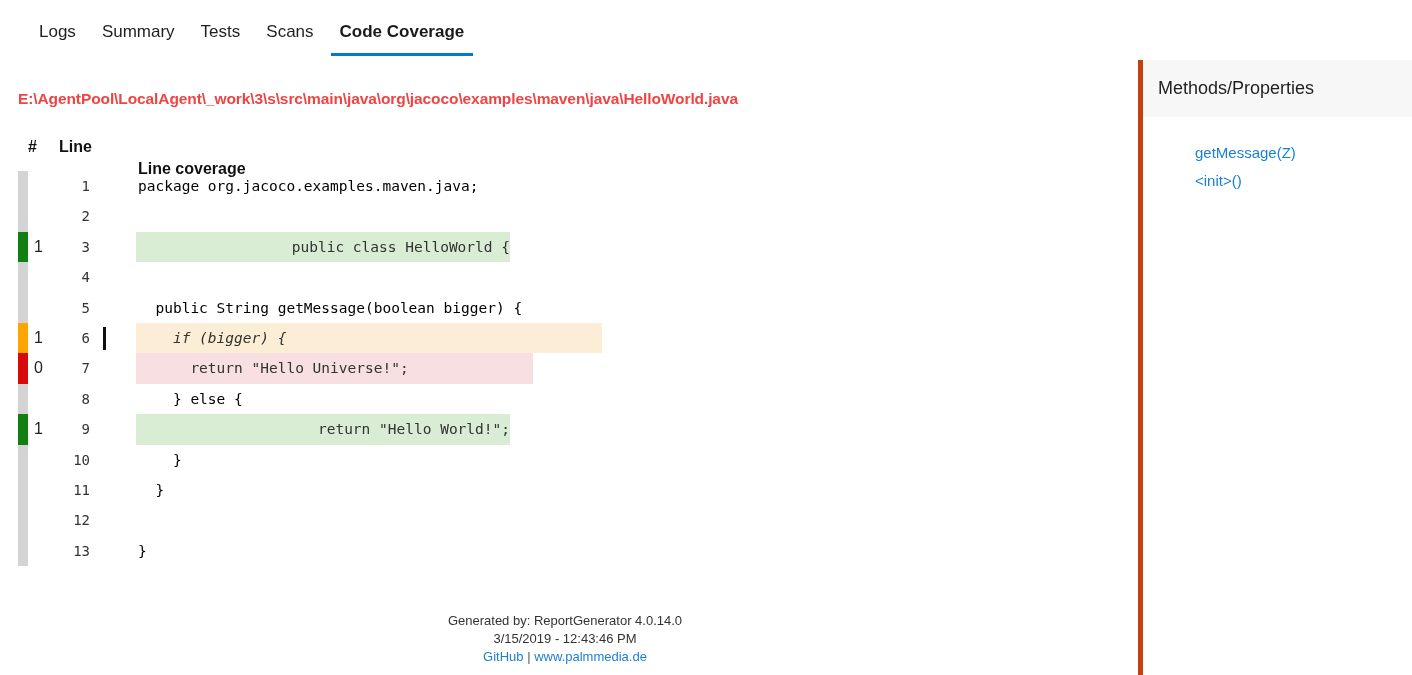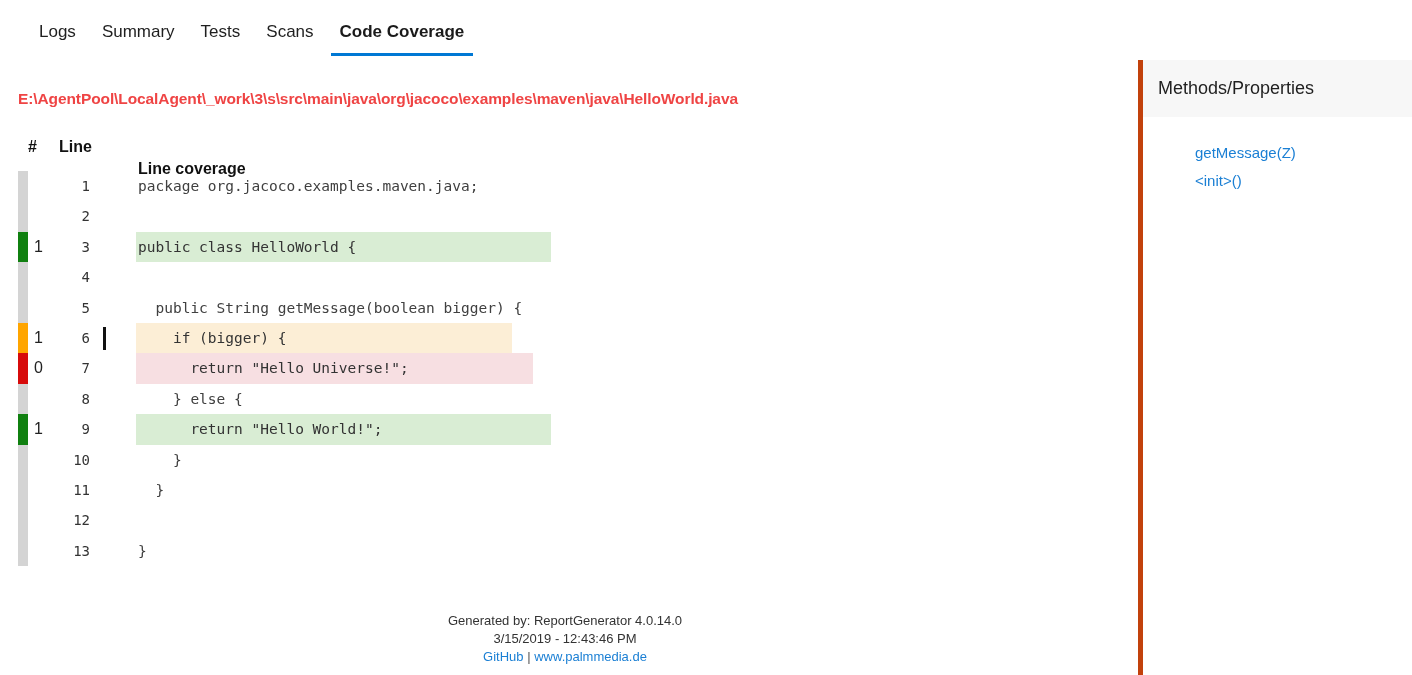--- a/index.html
+++ b/index.html
@@ -86,26 +86,26 @@
   }
   .branchbar {
     position: absolute; left: 103px; top: 4px;
     width: 3px; height: 23px; background: #111;
   }
   .code {
     position: absolute; left: 136px; top: 0;
     height: 30.4px; line-height: 30.4px;
     font-family: "DejaVu Sans Mono", monospace;
     font-size: 14.5px;
-    color: #404040;
+    color: #000000;
     white-space: pre;
     padding-left: 2px;
   }
-  .cov-row.cov-full    .code { background: #d9edd4; color: #333333; width: 415px; }
-  .cov-row.cov-partial .code { background: #fceed6; color: #333333; width: 376px; }
+  .cov-row.cov-full    .code { background: #d9edd4; color: #333333; width: 374px; text-align: right; }
+  .cov-row.cov-partial .code { background: #fceed6; color: #333333; width: 466px; font-style: italic; }
   .cov-row.cov-none    .code { background: #f7dfe2; color: #333333; width: 397px; }
 
   
   .footer {
     position: absolute; left: 0; top: 612px; width: 1130px;
     text-align: center; font-size: 13px; color: #333; line-height: 18px;
   }
   .footer a { color: #1a7fd4; text-decoration: none; }
   .footer .sep { color: #555; }
 

